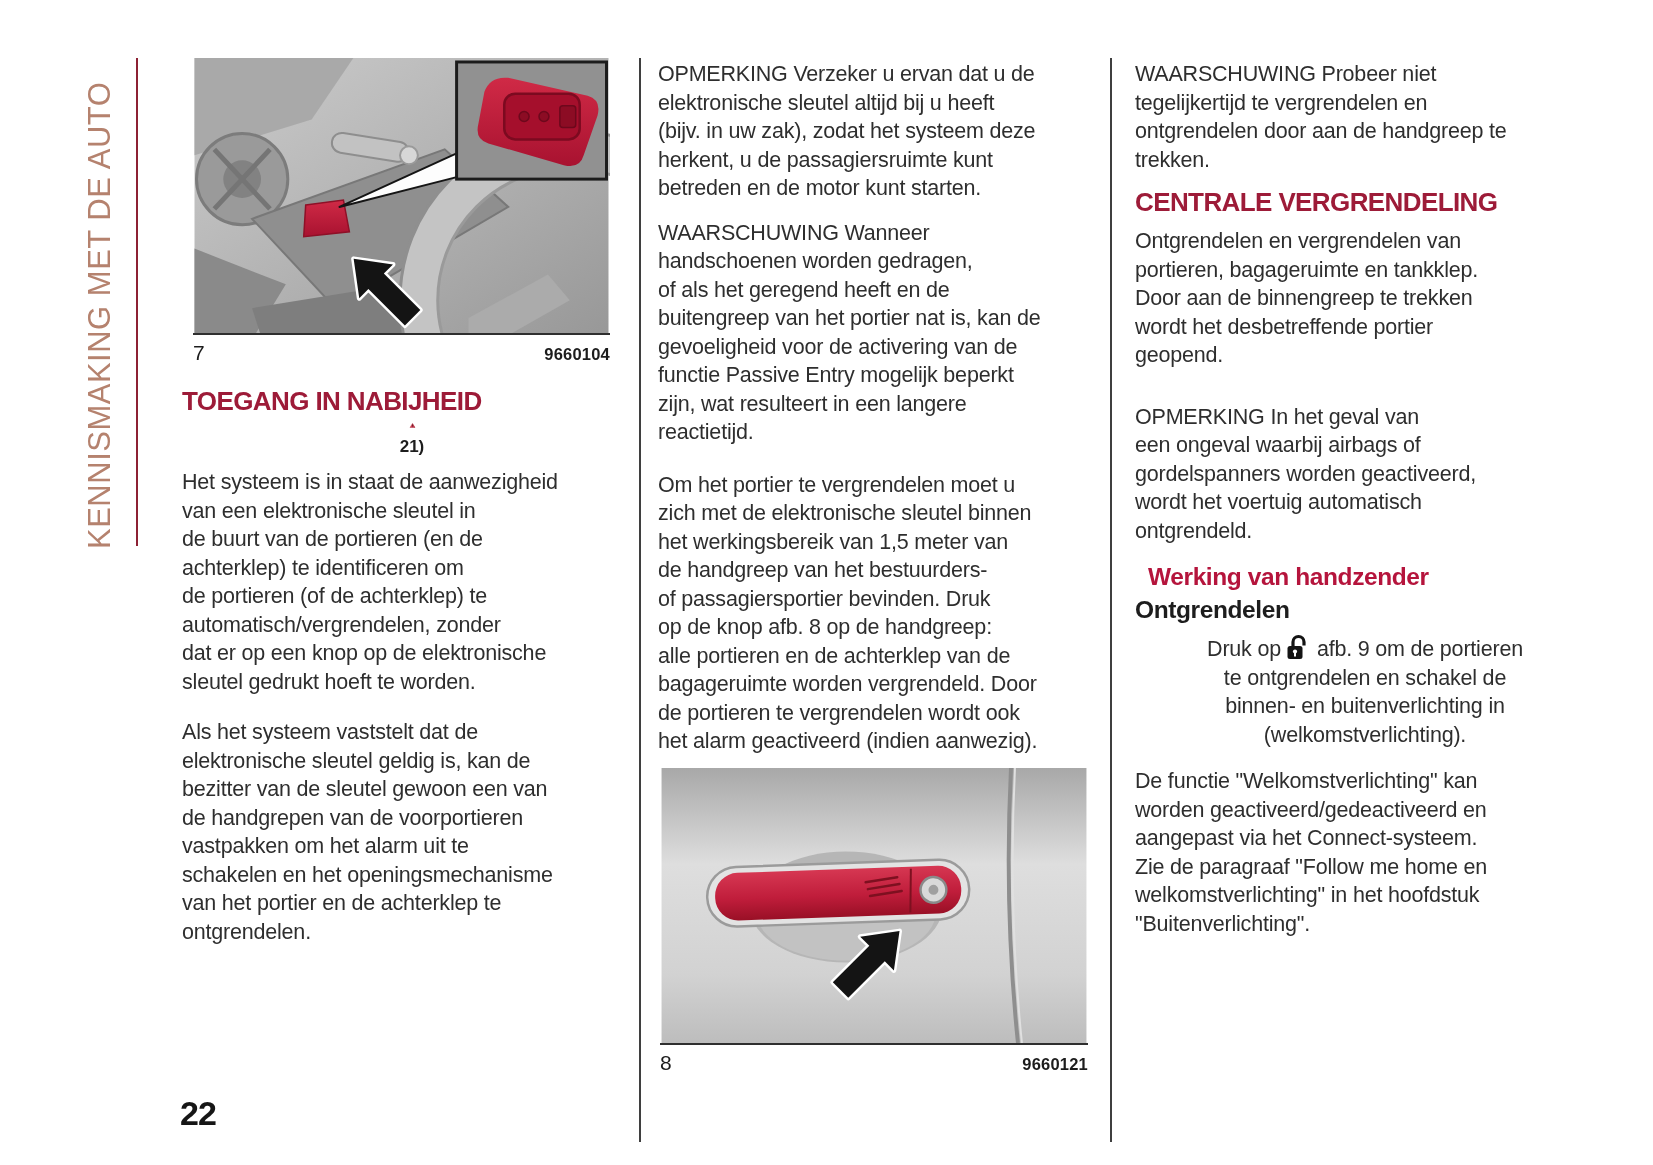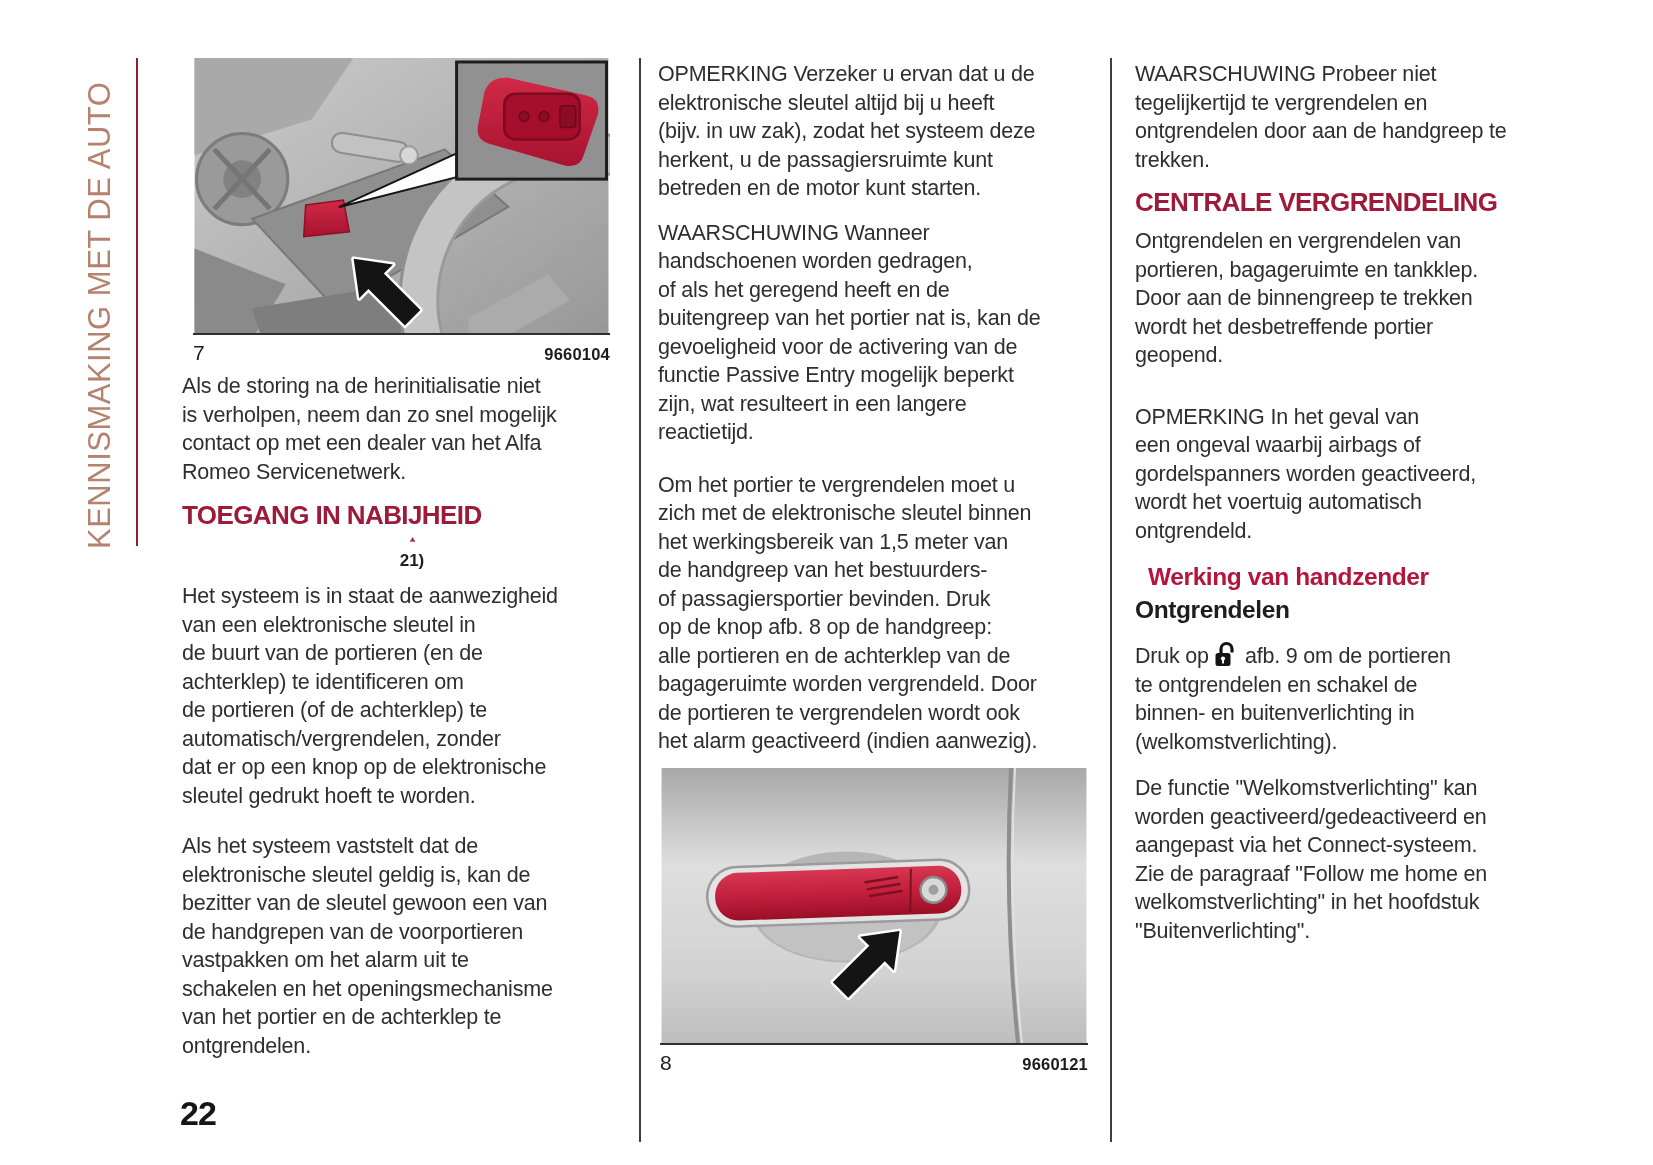--- a/index.html
+++ b/index.html
@@ -32,21 +32,21 @@
   .col1{ left:182px; top:372px; }
   .col2{ left:658px; top:60px; }
   .col3{ left:1135px; top:60px; }
   .para{ white-space:pre-line; font-size:21.5px; line-height:28.5px; letter-spacing:-0.2px; color:#2e2e2e; }
   .col1 .p2{ margin-top:9px; }
   .col1 .p3{ margin-top:22px; }
   .col2 .p2{ margin-top:16px; }
   .col2 .p3{ margin-top:24px; }
   .col3 .p2{ margin-top:11px; }
   .col3 .p3{ margin-top:33px; }
-  .col3 .p4{ margin-top:16px; }
+  .col3 .p4{ margin-top:9px;text-align:center; }
   .col3 .p5{ margin-top:18px; }
   h2.section{ font-size:26px; font-weight:700; color:#9d1b38; letter-spacing:-0.6px; margin-top:15px; line-height:28px; }
   .col3 h2.section{ margin-top:14px; }
   h3.sub-red{ font-size:24.5px; font-weight:700; color:#b5143c; letter-spacing:-0.4px; margin-top:17px; line-height:30px;margin-left:13px; }
   h3.sub-black{ font-size:24.5px; font-weight:700; color:#1d1d1d; letter-spacing:-0.4px; margin-top:3px; line-height:30px; }
   .warn-row{ display:flex; align-items:center; gap:9px; margin-top:8px; height:36px;flex-direction:column; }
   .warn-row .note-ref{ font-size:17px; font-weight:700; color:#1d1d1d; padding-bottom:2px; }
   .inline-lock{ display:inline-block; vertical-align:-4px; margin:0 6px; }
   .page-number{ position:absolute; left:180px; top:1094px; font-size:34px; font-weight:700; color:#161616; letter-spacing:-1px; }
 </style>
@@ -100,24 +100,20 @@
         <rect x="368" y="48" width="16" height="22" rx="3" fill="#8c0c24" stroke="#6d081c" stroke-width="1.5"></rect>
       </g>
     </svg>
     <figcaption class="figcap">
       <span class="num">7</span>
       <span class="code">9660104</span>
     </figcaption>
   </figure>
 
   <section class="coltext col1">
-    <p class="para p1">Als de storing na de herinitialisatie niet
-is verholpen, neem dan zo snel mogelijk
-contact op met een dealer van het Alfa
-Romeo Servicenetwerk.</p>
     <h2 class="section">TOEGANG IN NABIJHEID</h2>
     <div class="warn-row">
       <svg width="37" height="33" viewBox="0 0 37 33">
         <path d="M18.5,2.5 L35,30 L2,30 Z" fill="#d23c50" stroke="#a02033" stroke-width="2.5" stroke-linejoin="round"></path>
         <path d="M18.5,2.5 L35,30 L27,30 Z" fill="#b02940" opacity="0.7"></path>
         <rect x="16.8" y="10" width="3.6" height="11" rx="1.6" fill="#191211"></rect>
         <circle cx="18.6" cy="25.4" r="2.1" fill="#191211"></circle>
       </svg>
       <span class="note-ref">21)</span>
     </div>

